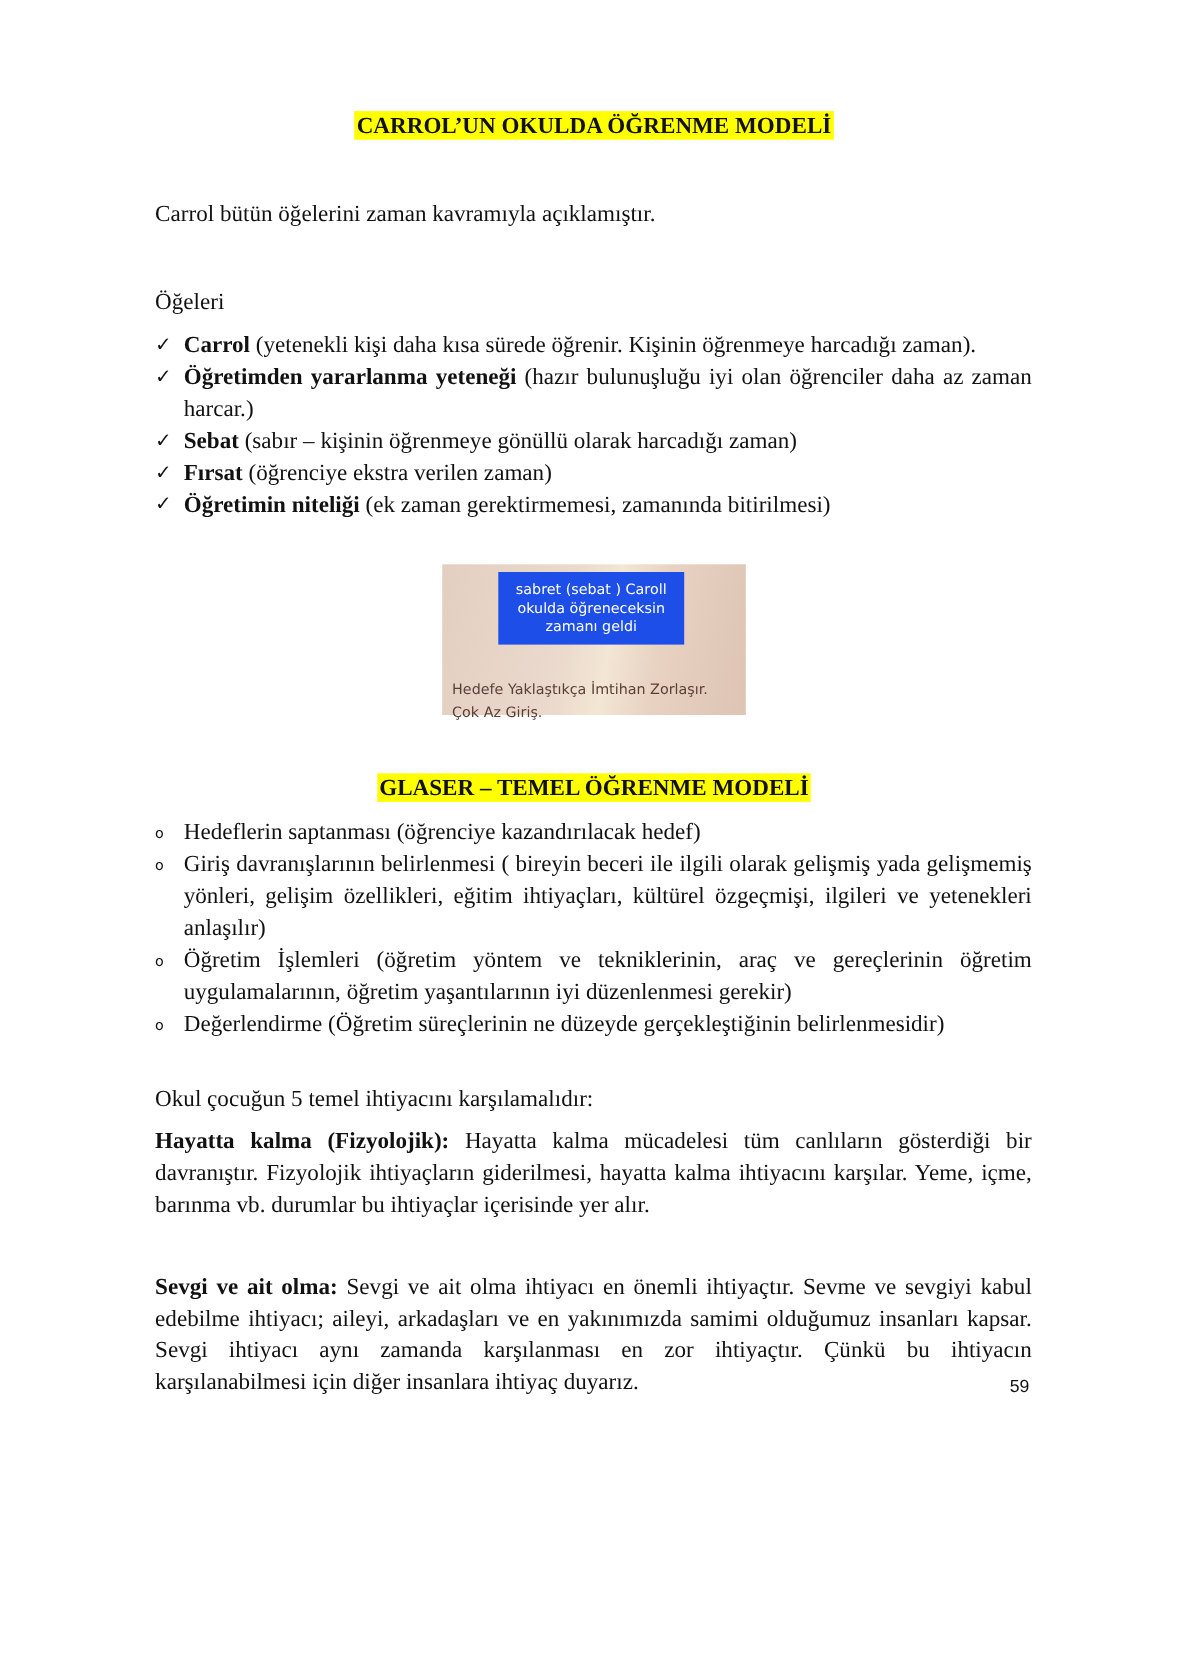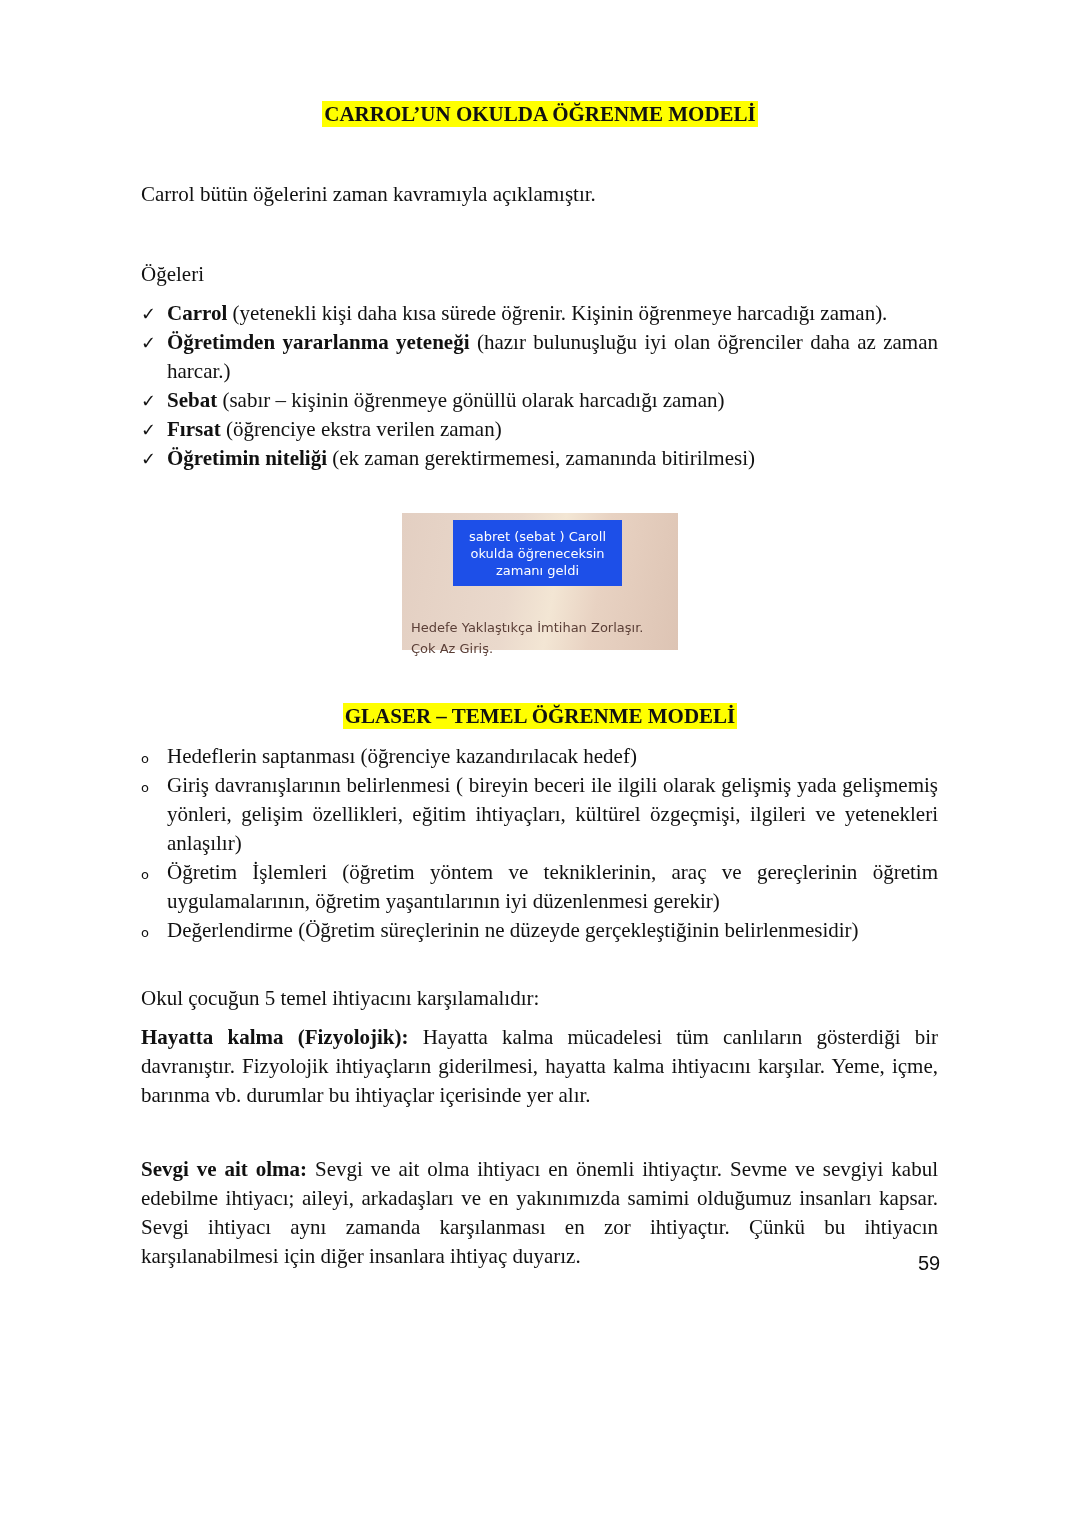--- a/index.html
+++ b/index.html
@@ -15,21 +15,21 @@
   .list li .mark { position: absolute; left: 0; top: 0; width: 22px; }
   .check { font-family: "DejaVu Sans", sans-serif; font-size: 18px; }
   .circle { font-family: "DejaVu Sans", sans-serif; font-size: 13px; top: 2px !important; }
   .img-box { position: absolute; left: 402px; top: 513px; width: 276px; height: 137px;
              background: linear-gradient(100deg, #e3cfc2 0%, #ead9cc 40%, #f3e6d4 55%, #e8d2c2 70%, #ddc4b4 100%); }
   .blue-badge { position: absolute; left: 51px; top: 7px; width: 169px; height: 66px; background: #1d4fe8;
                 border-radius: 0; color: #fff; font-family: "DejaVu Sans", sans-serif; font-size: 13px;
                 text-align: center; line-height: 17px; padding-top: 8px; box-sizing: border-box; }
   .img-caption { position: absolute; left: 9px; top: 104px; font-family: "DejaVu Sans", sans-serif; font-size: 13px;
                  color: #5a3e36; line-height: 21px; }
-  .page-num { position: absolute; left: 918px; top: 1252px; font-family: "Liberation Sans", sans-serif; font-size: 20px; }
+  .page-num { position: absolute; left: 918px; top: 1252px; font-family: "Liberation Sans", sans-serif; font-size: 16px; }
 </style>
 </head>
 <body>
 
 <div class="page">
 
   <div class="heading" style="top:102px;">
     <span>CARROL’UN OKULDA ÖĞRENME MODELİ</span>
   </div>
 

